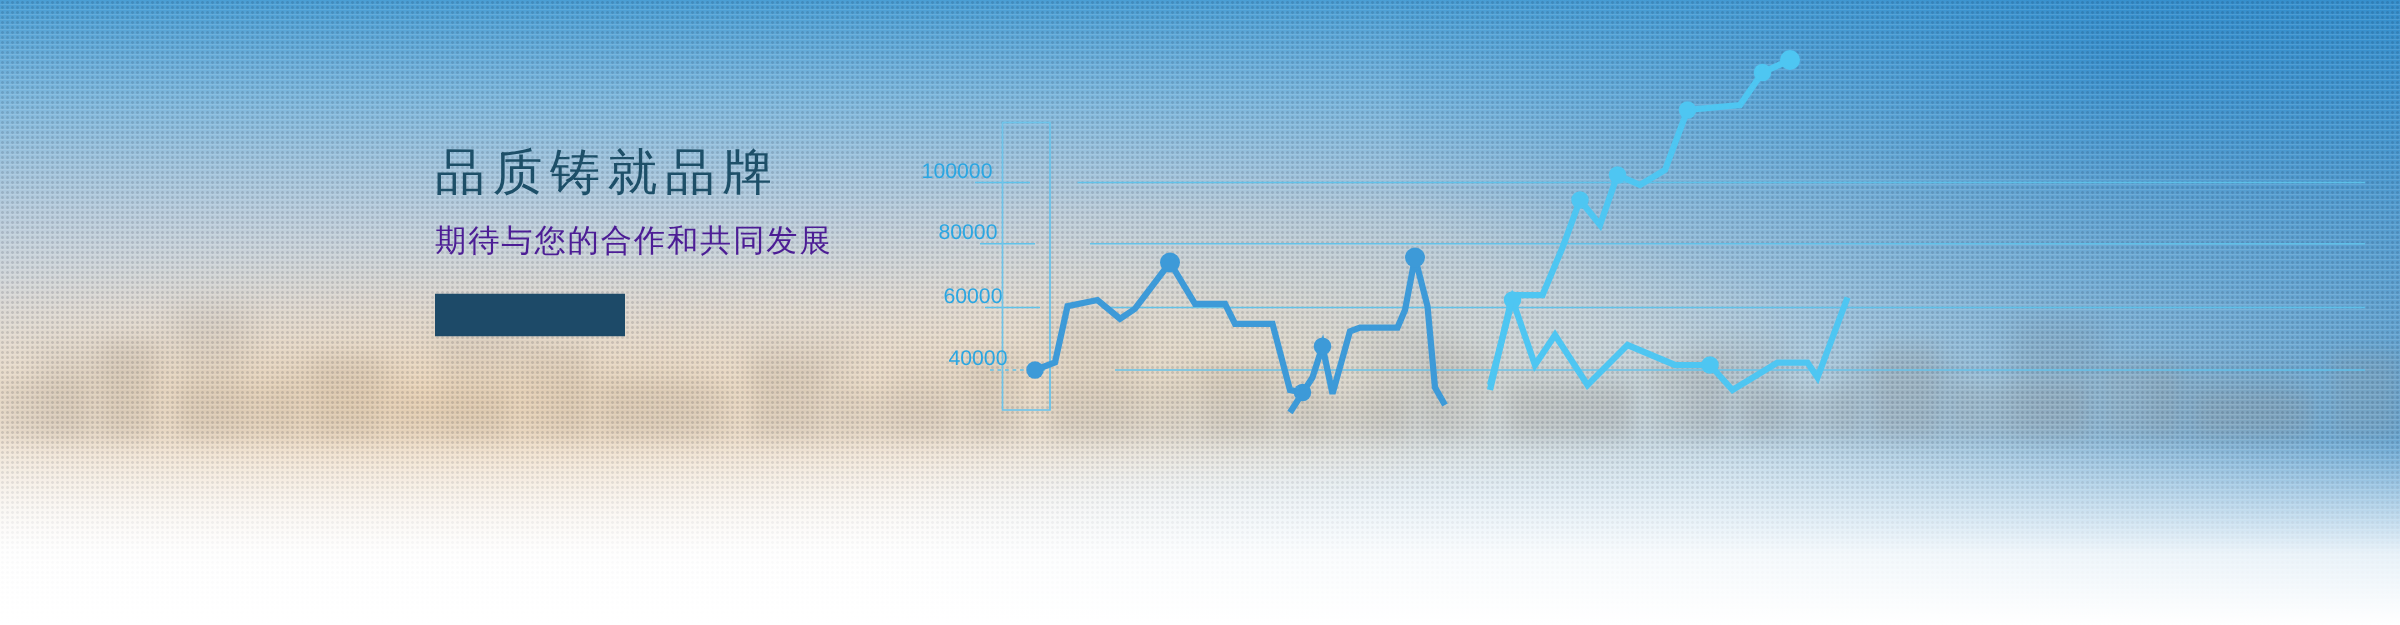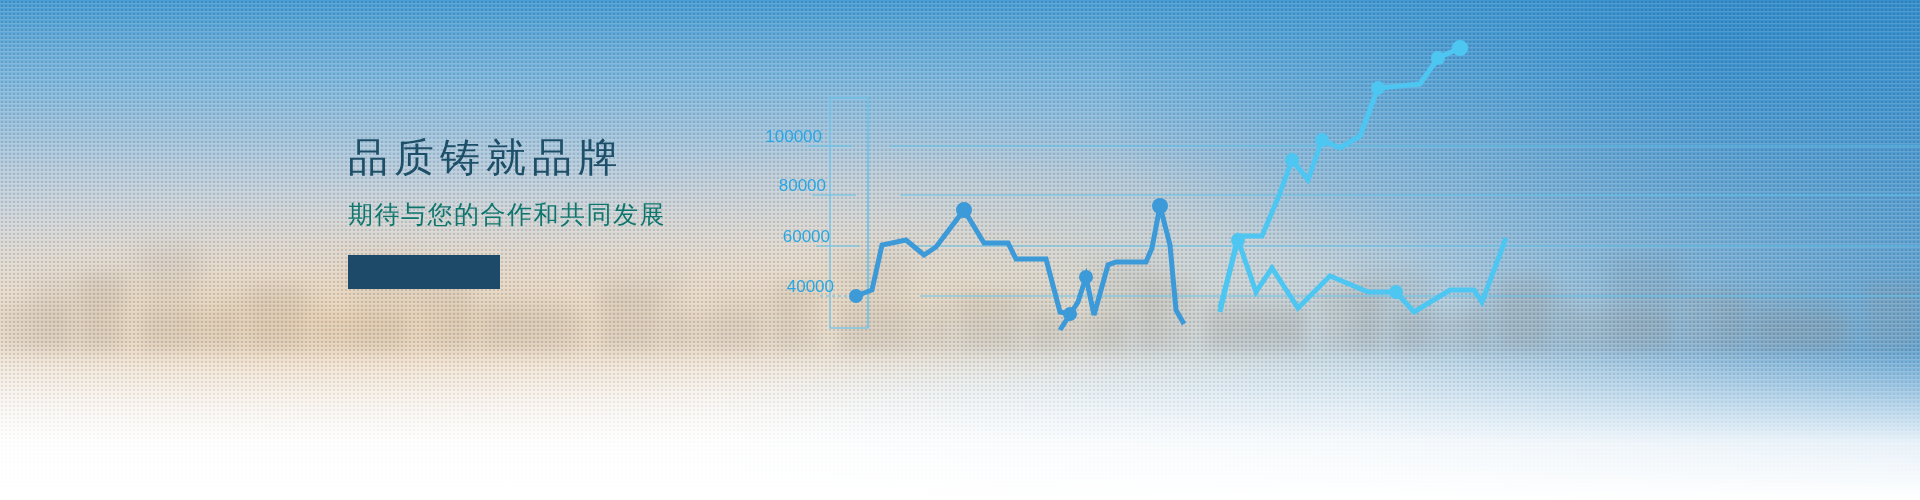--- a/index.html
+++ b/index.html
@@ -77,42 +77,42 @@
       rgba(255,255,255,0.35) 3px,
       rgba(255,255,255,0.35) 4px);
     opacity:.30;
   }
   .bottom-fade{
     position:absolute;left:0;bottom:0;width:1920px;height:150px;
     background:linear-gradient(180deg,rgba(255,255,255,0) 0%,rgba(255,255,255,.85) 62%,#ffffff 100%);
   }
 
   
-  .copy{position:absolute;left:348px;top:134px;width:520px;z-index:6;}
+  .copy{position:absolute;left:348px;top:114px;width:520px;z-index:6;font-family:Liberation Serif, serif;}
   .headline{
     font-size:40px;line-height:1.18;letter-spacing:6px;
     color:#1d4f68;font-weight:400;margin:0 0 18px 0;white-space:nowrap;
   }
   .subhead{
     font-size:25px;line-height:1.2;letter-spacing:1.5px;
-    color:#0f766e;font-weight:400;margin:0 0 6px 0;white-space:nowrap;
+    color:#4c1d95;font-weight:400;margin:0 0 6px 0;white-space:nowrap;
   }
   .eng{
     font-size:12.5px;line-height:1.3;letter-spacing:.2px;
     color:#8b8f92;font-weight:400;margin:0;white-space:nowrap;
   }
   .cta{
     margin-top:26px;width:152px;height:34px;
     background:#1d4a68;border:none;padding:0;display:block;
     color:#ffffff;font-size:14px;letter-spacing:2px;
     font-family:"Liberation Sans",sans-serif;cursor:pointer;
   }
 
   
-  .chart{position:absolute;left:760px;top:40px;width:1160px;height:330px;z-index:5;}
+  .chart{position:absolute;left:732px;top:40px;width:1160px;height:330px;z-index:5;}
   .chart svg{display:block;width:1160px;height:330px;overflow:visible;}
   .ylab{
     font-family:"Liberation Sans",sans-serif;
     font-size:17px;fill:#2aa6e2;text-anchor:end;
   }
 </style>
 </head>
 <body>
 
 <div class="banner">

